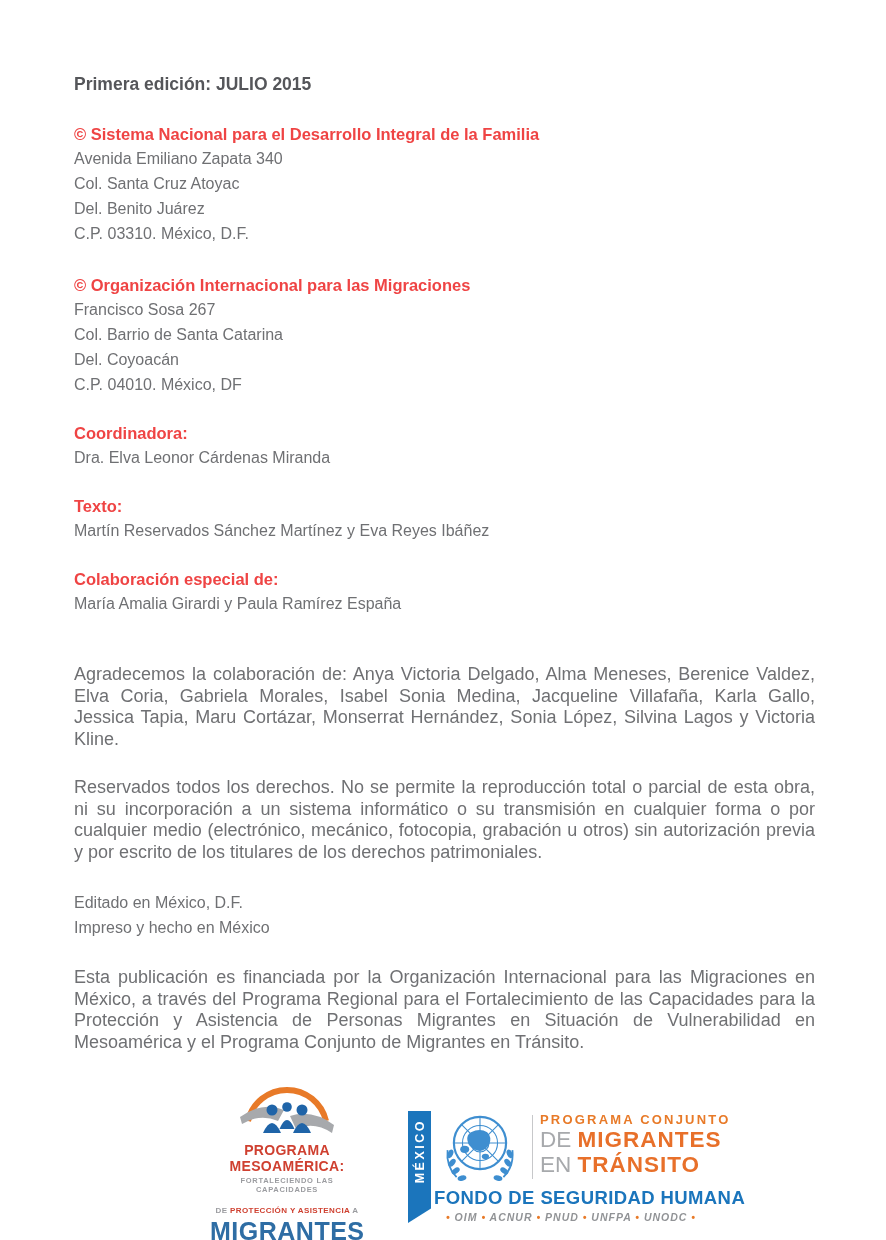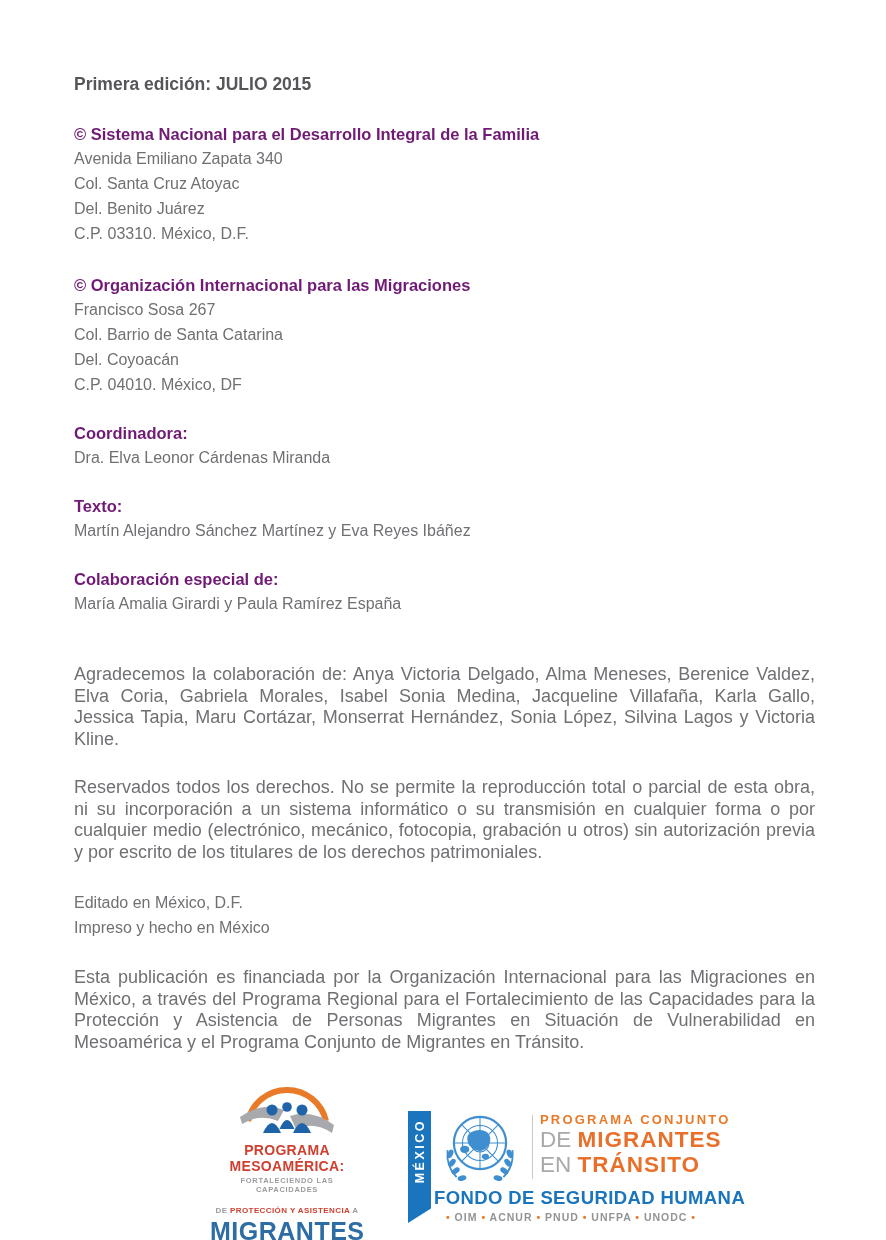--- a/index.html
+++ b/index.html
@@ -8,21 +8,21 @@
     background:#ffffff; overflow:hidden;
     font-family:"Liberation Sans", sans-serif;
     color:#6f7073;
     padding-left:13px;
   }
   .content { position:absolute; left:74px; top:0; width:741px; }
 
   .edition { margin-top:74px; font-size:17.5px; font-weight:700; color:#55565a; }
 
   .block { margin-top:27px; }
-  .block-title { font-size:16.5px; font-weight:700; color:#701a75; line-height:24px; }
+  .block-title { font-size:16.5px; font-weight:700; color:#ef4444; line-height:24px; }
   .line { font-size:16px; line-height:25px; color:#6f7073; }
 
   .credit { margin-top:24px; }
 
   .para {
     margin:0; margin-top:27px;
     font-size:18px; line-height:21.5px;
     text-align:justify; color:#6f7073;
   }
   .para.first { margin-top:48px; }
@@ -60,21 +60,21 @@
   .un-emblem { position:absolute; left:26px; top:0; }
   .t-sep { position:absolute; left:124px; top:8px; width:1px; height:64px; background:#c7c8ca; }
   .t-text { position:absolute; left:132px; top:5px; white-space:nowrap; }
   .t1 { font-size:13px; font-weight:700; color:#e87a28; letter-spacing:2.2px; }
   .t2 { font-size:22.5px; line-height:24px; margin-top:1px; }
   .t2 .gray { color:#a7a9ac; font-weight:400; }
   .t2 .or   { color:#e8702a; font-weight:700; letter-spacing:1px; }
   .t4 { position:absolute; left:26px; top:80px; width:274px; text-align:right;
         font-size:18.5px; font-weight:700; color:#1b75bc; letter-spacing:0.4px; white-space:nowrap; }
   .t5 { position:absolute; left:26px; top:104px; width:274px; text-align:center;
-        font-size:10.5px; font-weight:700; color:#919396; letter-spacing:1px; white-space:nowrap; }
+        font-size:10.5px; font-weight:700; color:#919396; letter-spacing:1px; white-space:nowrap;font-style:italic; }
   .t5 .b { color:#e87a28; }
 </style>
 </head>
 <body>
 
 <div class="page">
   <div class="content">
 
     <div class="edition">Primera edición: JULIO 2015</div>
 
@@ -94,21 +94,21 @@
       <div class="line">C.P. 04010. México, DF</div>
     </section>
 
     <section class="credit">
       <div class="block-title">Coordinadora:</div>
       <div class="line">Dra. Elva Leonor Cárdenas Miranda</div>
     </section>
 
     <section class="credit">
       <div class="block-title">Texto:</div>
-      <div class="line">Martín Alejandro Sánchez Martínez y Eva Reyes Ibáñez</div>
+      <div class="line">Martín Reservados Sánchez Martínez y Eva Reyes Ibáñez</div>
     </section>
 
     <section class="credit">
       <div class="block-title">Colaboración especial de:</div>
       <div class="line">María Amalia Girardi y Paula Ramírez España</div>
     </section>
 
     <p class="para first">Agradecemos la colaboración de: Anya Victoria Delgado, Alma Meneses, Berenice Valdez, Elva Coria, Gabriela Morales, Isabel Sonia Medina, Jacqueline Villafaña, Karla Gallo, Jessica Tapia, Maru Cortázar, Monserrat Hernández, Sonia López, Silvina Lagos y Victoria Kline.</p>
 
     <p class="para">Reservados todos los derechos. No se permite la reproducción total o parcial de esta obra, ni su incorporación a un sistema informático o su transmisión en cualquier forma o por cualquier medio (electrónico, mecánico, fotocopia, grabación u otros) sin autorización previa y por escrito de los titulares de los derechos patrimoniales.</p>

